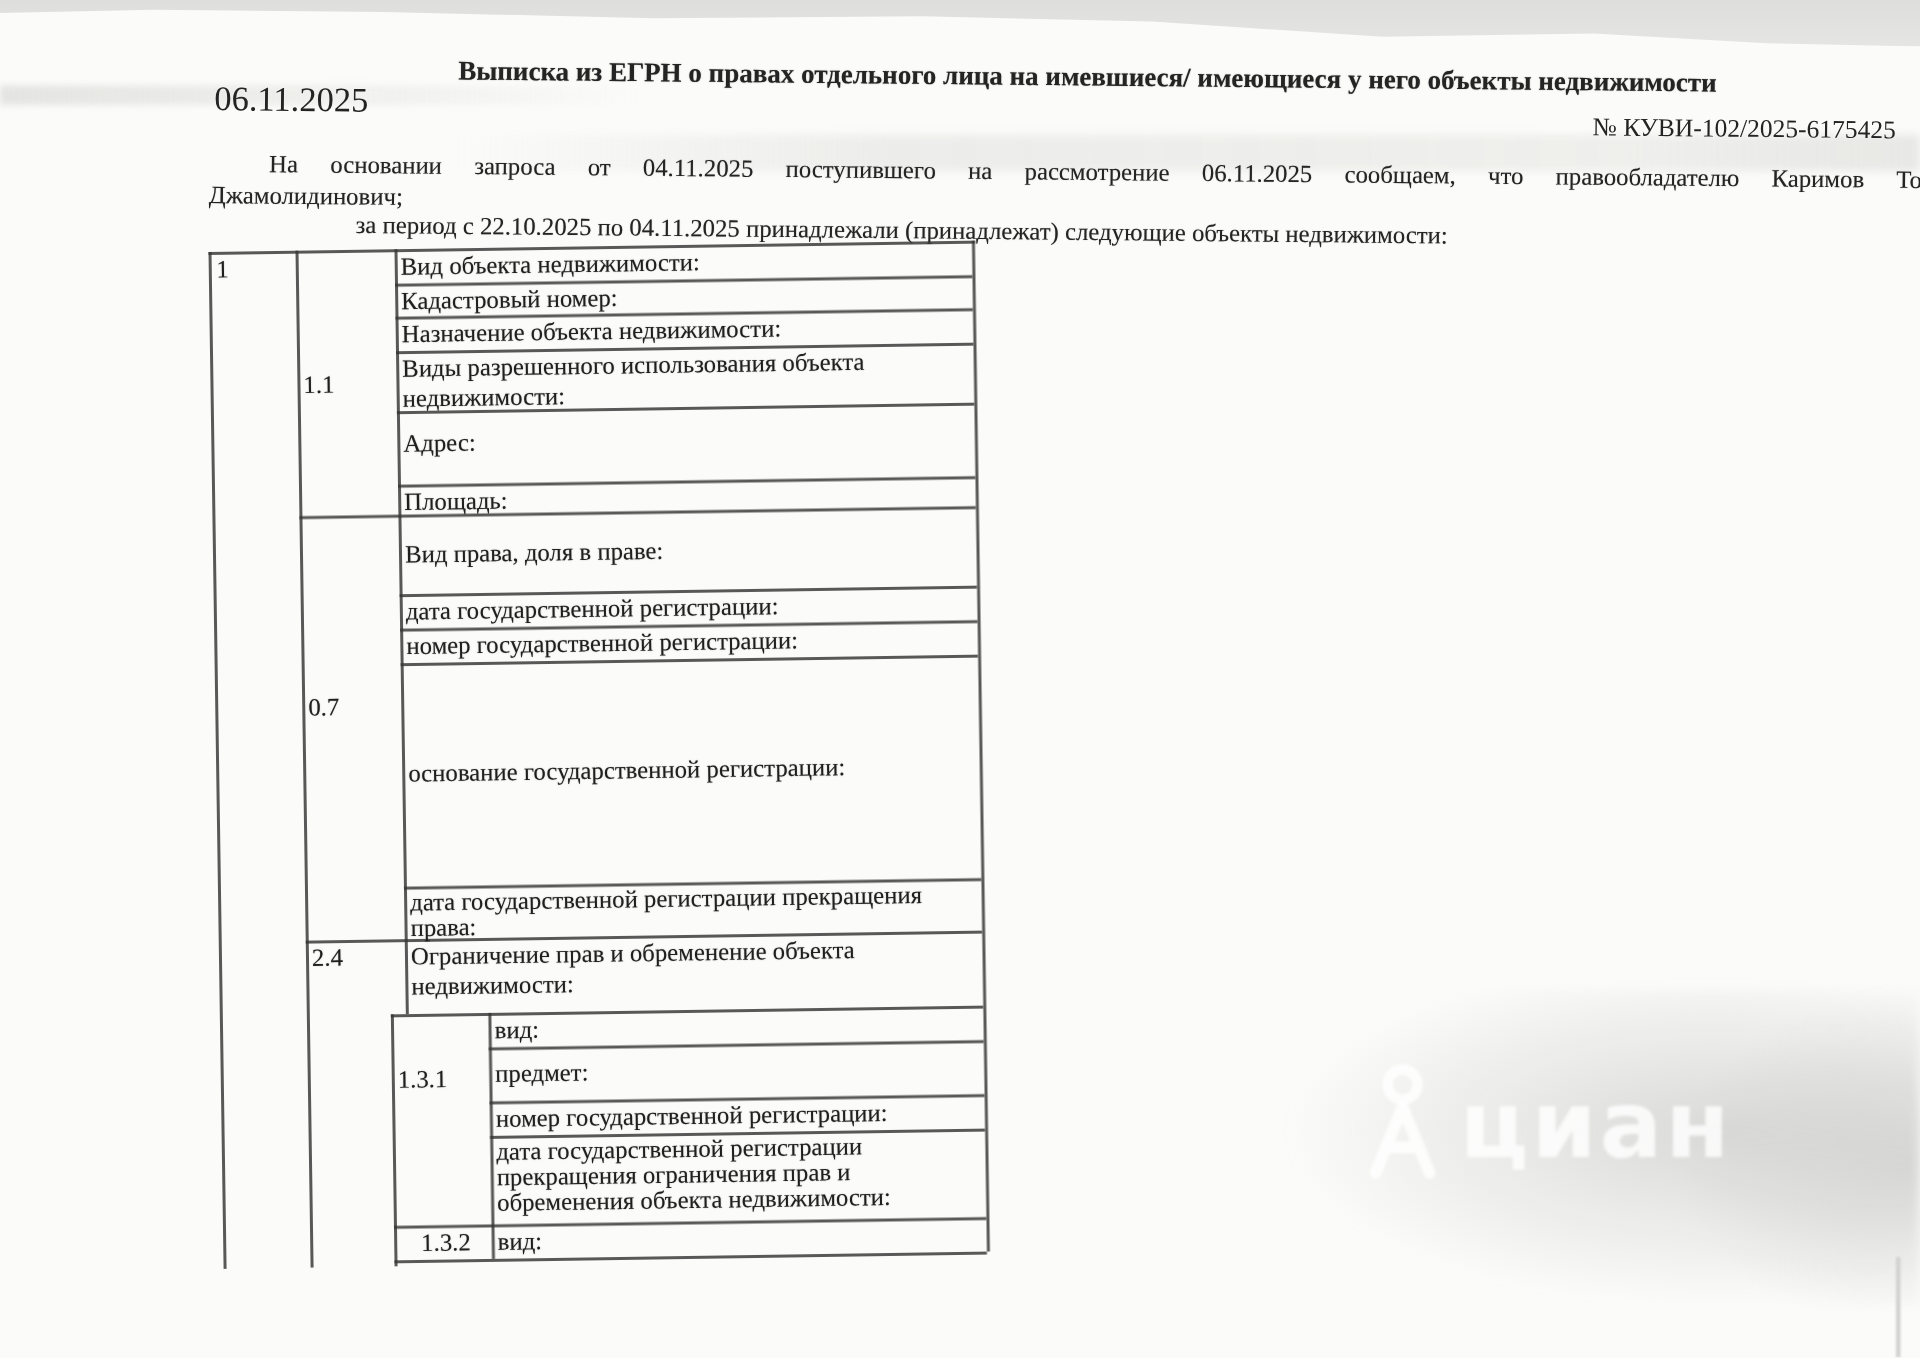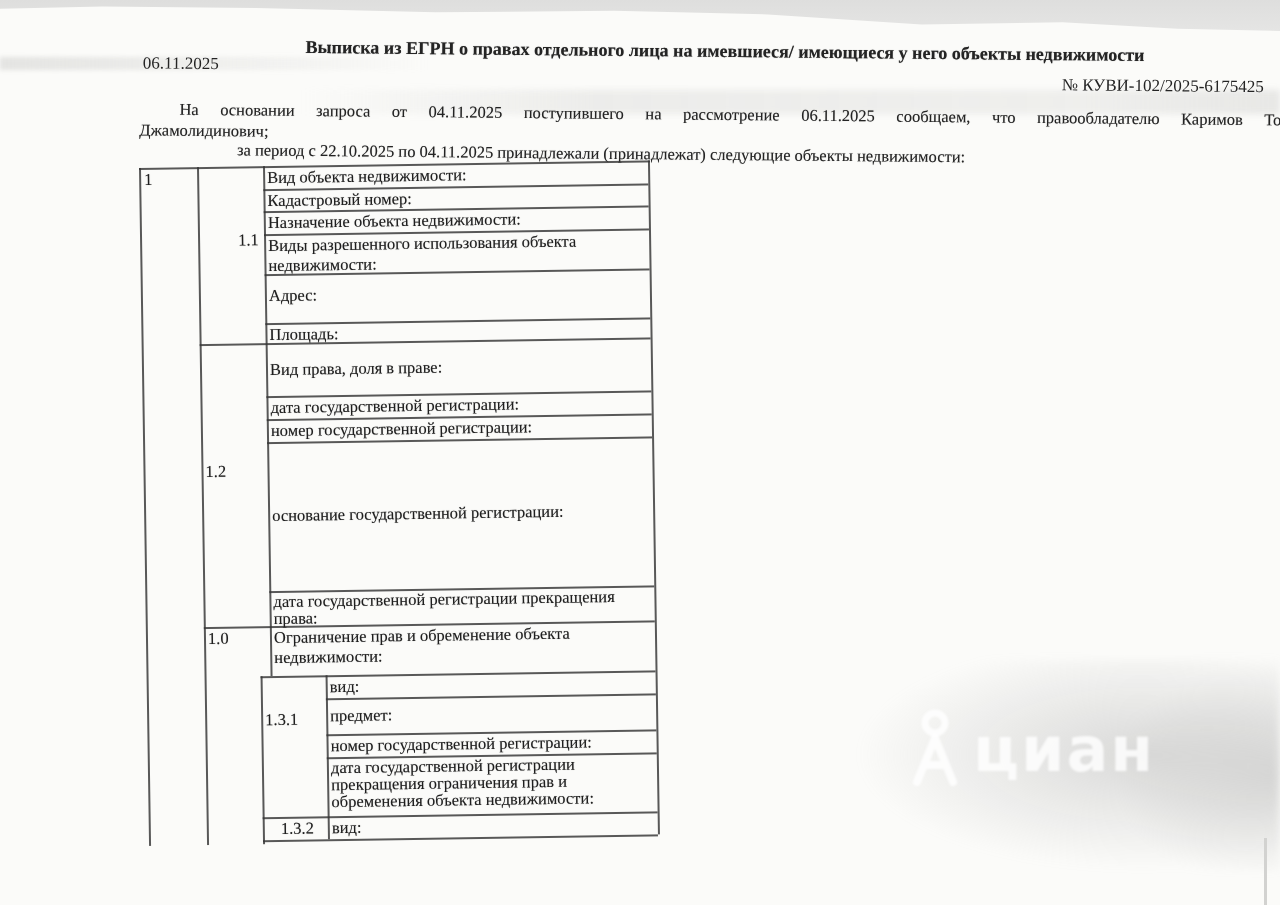--- a/index.html
+++ b/index.html
@@ -52,21 +52,21 @@
   
   .header-block{
     position:absolute;left:0;top:0;width:1280px;height:170px;
     transform:rotate(.55deg);transform-origin:100px 50px;
   }
   .doc-title{
     position:absolute;left:170px;top:35px;width:1110px;
     text-align:center;font-weight:bold;font-size:18px;line-height:21px;
     text-shadow:0 0 .8px rgba(60,60,60,.6);
   }
-  .doc-date{position:absolute;left:143px;top:53px;font-size:17px;}
+  .doc-date{position:absolute;left:143px;top:53px;font-size:23px;}
   .doc-number{position:absolute;left:1062px;top:66px;font-size:17px;white-space:nowrap;}
   .intro{font-size:16.5px;line-height:20px;text-shadow:0 0 .7px rgba(70,70,70,.5);}
   .intro-l1{
     position:absolute;left:140px;top:99px;width:1150px;
     text-indent:40px;text-align:justify;text-align-last:justify;white-space:normal;
   }
   .intro-l2{position:absolute;left:140px;top:120px;}
   .intro-l3{position:absolute;left:238px;top:139px;}
   
   .tbl{
@@ -133,23 +133,23 @@
     <div class="hl" style="left:124px;top:425px;width:385px;"></div>
     <div class="hl" style="left:58px;top:460px;width:451px;"></div>
     <div class="hl" style="left:114px;top:510px;width:395px;"></div>
     <div class="hl" style="left:179px;top:533px;width:330px;"></div>
     <div class="hl" style="left:179px;top:569px;width:330px;"></div>
     <div class="hl" style="left:179px;top:592px;width:330px;"></div>
     <div class="hl" style="left:114px;top:651px;width:395px;"></div>
     <div class="hl" style="left:114px;top:674px;width:395px;"></div>
 
     <div class="cl" style="left:5px;top:2px;width:48px;">1</div>
-    <div class="cl" style="left:62px;top:64px;width:58px;margin-left:36px;">1.1</div>
-    <div class="cl" style="left:62px;top:295px;width:58px;">1.2</div>
-    <div class="cl" style="left:62px;top:462px;width:58px;">1.0</div>
+    <div class="cl" style="left:62px;top:80px;width:58px;">1.1</div>
+    <div class="cl" style="left:62px;top:295px;width:58px;">0.7</div>
+    <div class="cl" style="left:62px;top:462px;width:58px;">2.4</div>
     <div class="cl" style="left:118px;top:544px;width:56px;">1.3.1</div>
     <div class="cl" style="left:132px;top:653px;width:56px;">1.3.2</div>
 
     <div class="cl" style="left:128px;top:2px;width:376px;">Вид объекта недвижимости:</div>
     <div class="cl" style="left:128px;top:25px;width:376px;">Кадастровый номер:</div>
     <div class="cl" style="left:128px;top:47px;width:376px;">Назначение объекта недвижимости:</div>
     <div class="cl" style="left:128px;top:70px;width:376px;">Виды разрешенного использования объекта недвижимости:</div>
     <div class="cl" style="left:128px;top:120px;width:376px;">Адрес:</div>
     <div class="cl" style="left:128px;top:159px;width:376px;">Площадь:</div>
 

